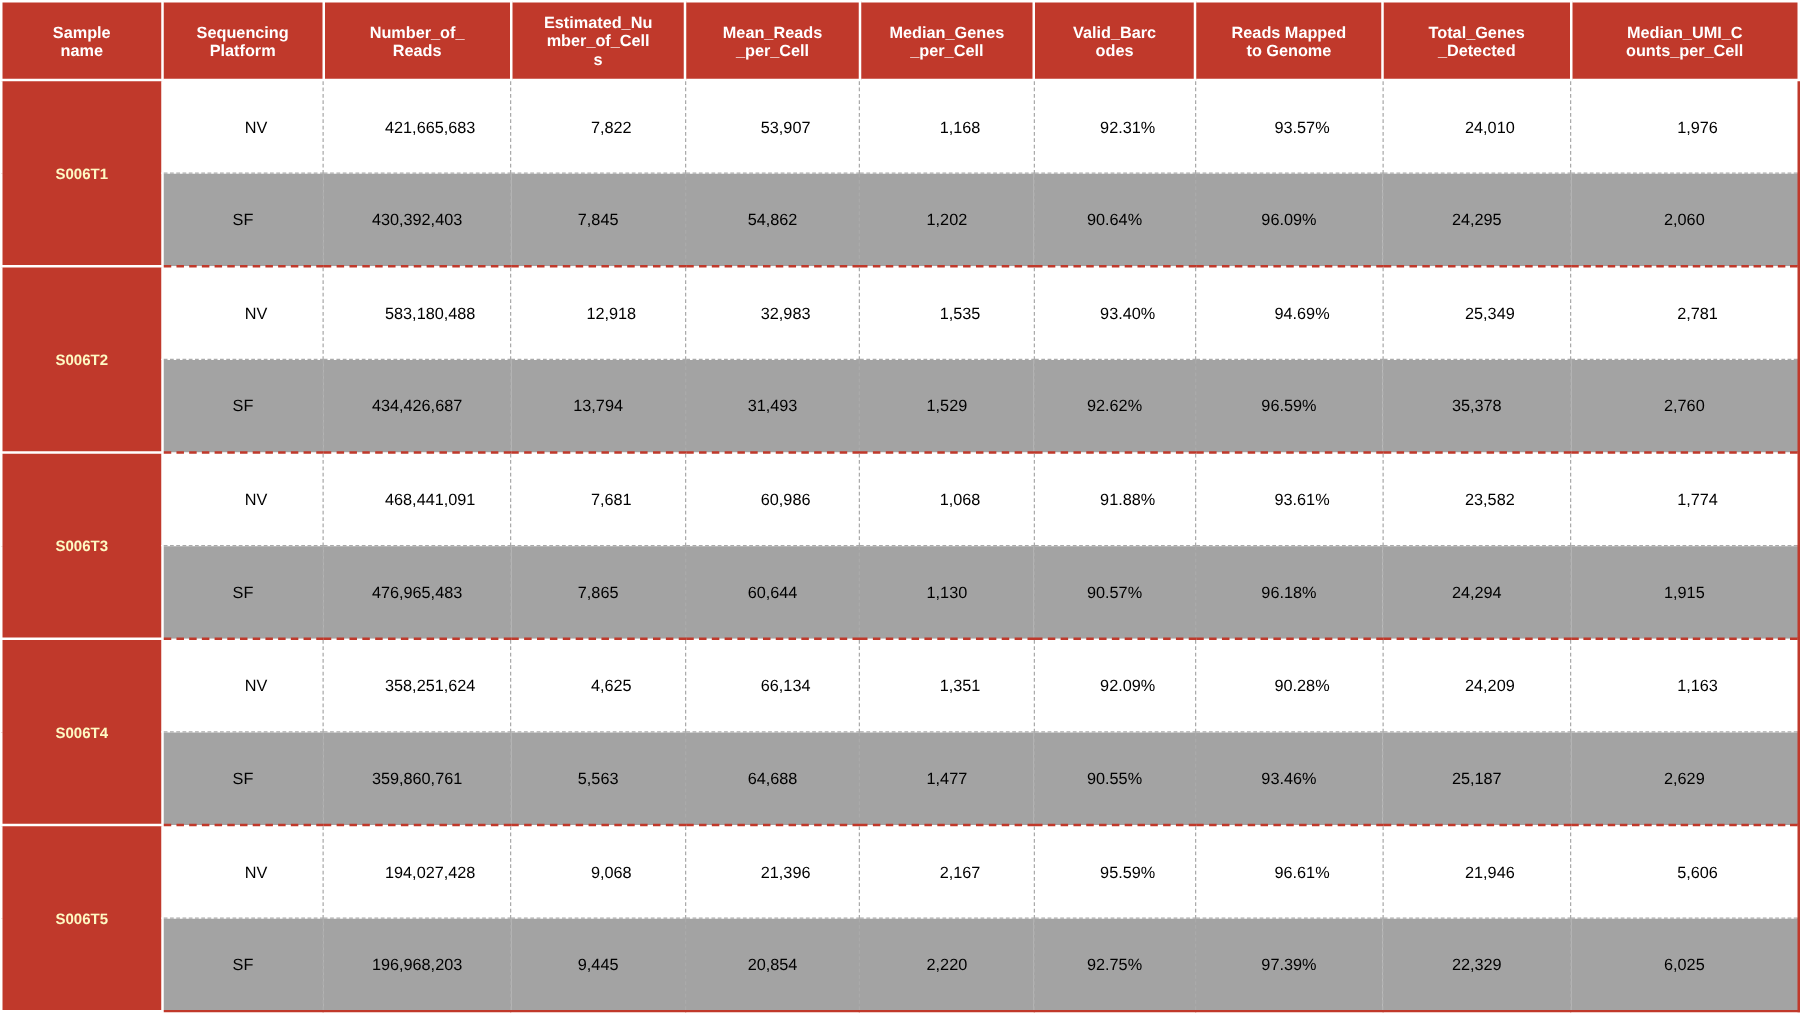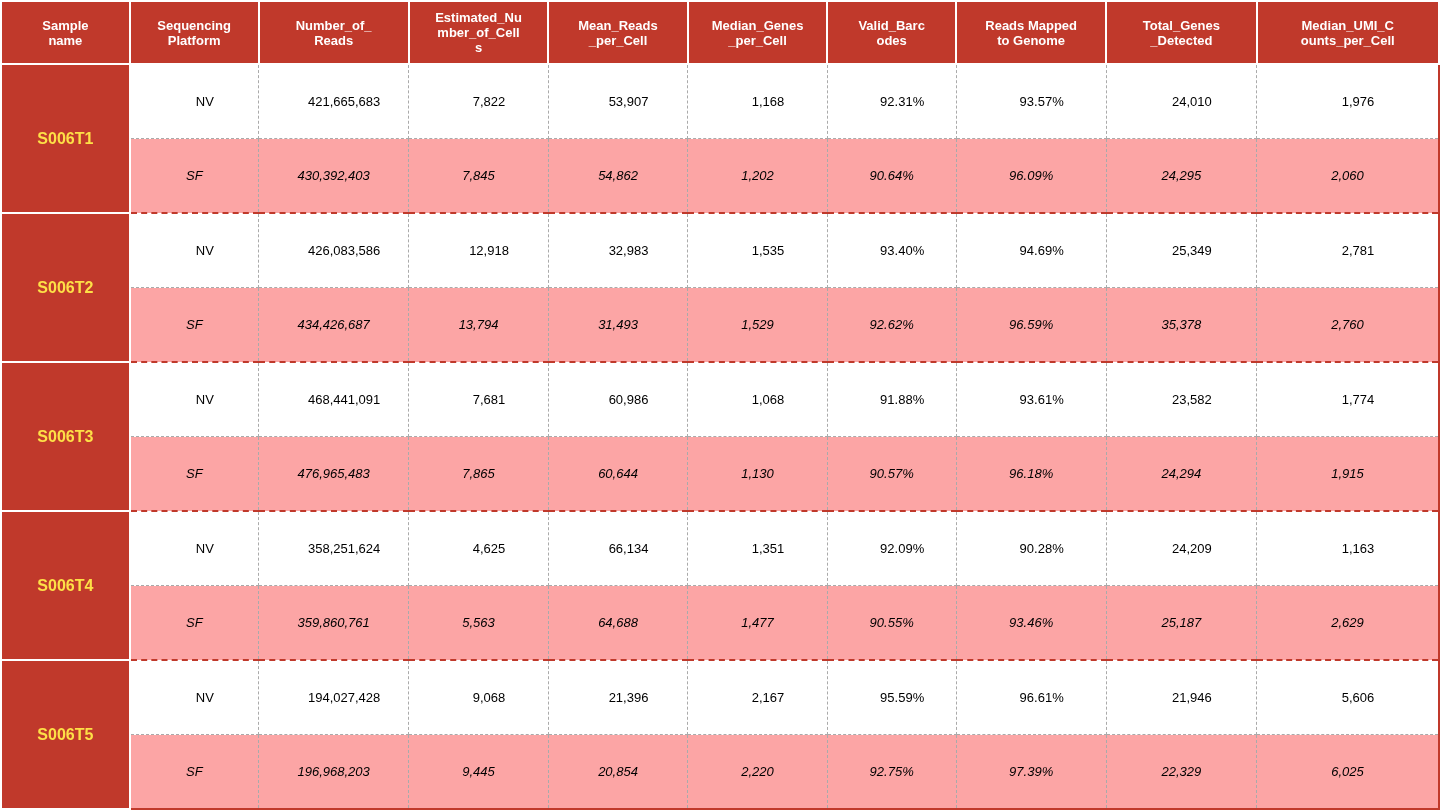--- a/index.html
+++ b/index.html
@@ -52,31 +52,31 @@
       text-align: center;
       vertical-align: middle;
       font-size: 13px;
       padding: 6px 4px;
       border: 1.5px dashed #aaa;
     }
 
     
     .sample-cell {
       background-color: #c0392b;
-      color: #fde047;
+      color: #fef9c3;
       font-weight: bold;
-      font-size: 16px;
+      font-size: 12px;
       text-align: center;
       vertical-align: middle;
       border: 2px solid #fff;
     }
 
     
     .row-white { background-color: #fff; padding-left: 25px; }
-    .row-gray  { background-color: #fca5a5; font-style: italic; }
+    .row-gray  { background-color: #a3a3a3; }
 
     
     table {
       border: 2px solid #c0392b;
     }
 
     
     .group-border-top td, .group-border-top th {
       border-top: 2px dashed #c0392b !important;
     }
@@ -132,21 +132,21 @@
           <td class="row-gray">54,862</td>
           <td class="row-gray">1,202</td>
           <td class="row-gray">90.64%</td>
           <td class="row-gray">96.09%</td>
           <td class="row-gray">24,295</td>
           <td class="row-gray">2,060</td>
         </tr>
         <tr class="group-border-top">
           <td rowspan="2" class="sample-cell">S006T2</td>
           <td class="row-white">NV</td>
-          <td class="row-white">426,083,586</td>
+          <td class="row-white">583,180,488</td>
           <td class="row-white">12,918</td>
           <td class="row-white">32,983</td>
           <td class="row-white">1,535</td>
           <td class="row-white">93.40%</td>
           <td class="row-white">94.69%</td>
           <td class="row-white">25,349</td>
           <td class="row-white">2,781</td>
         </tr>
         <tr>
           <td class="row-gray">SF</td>

